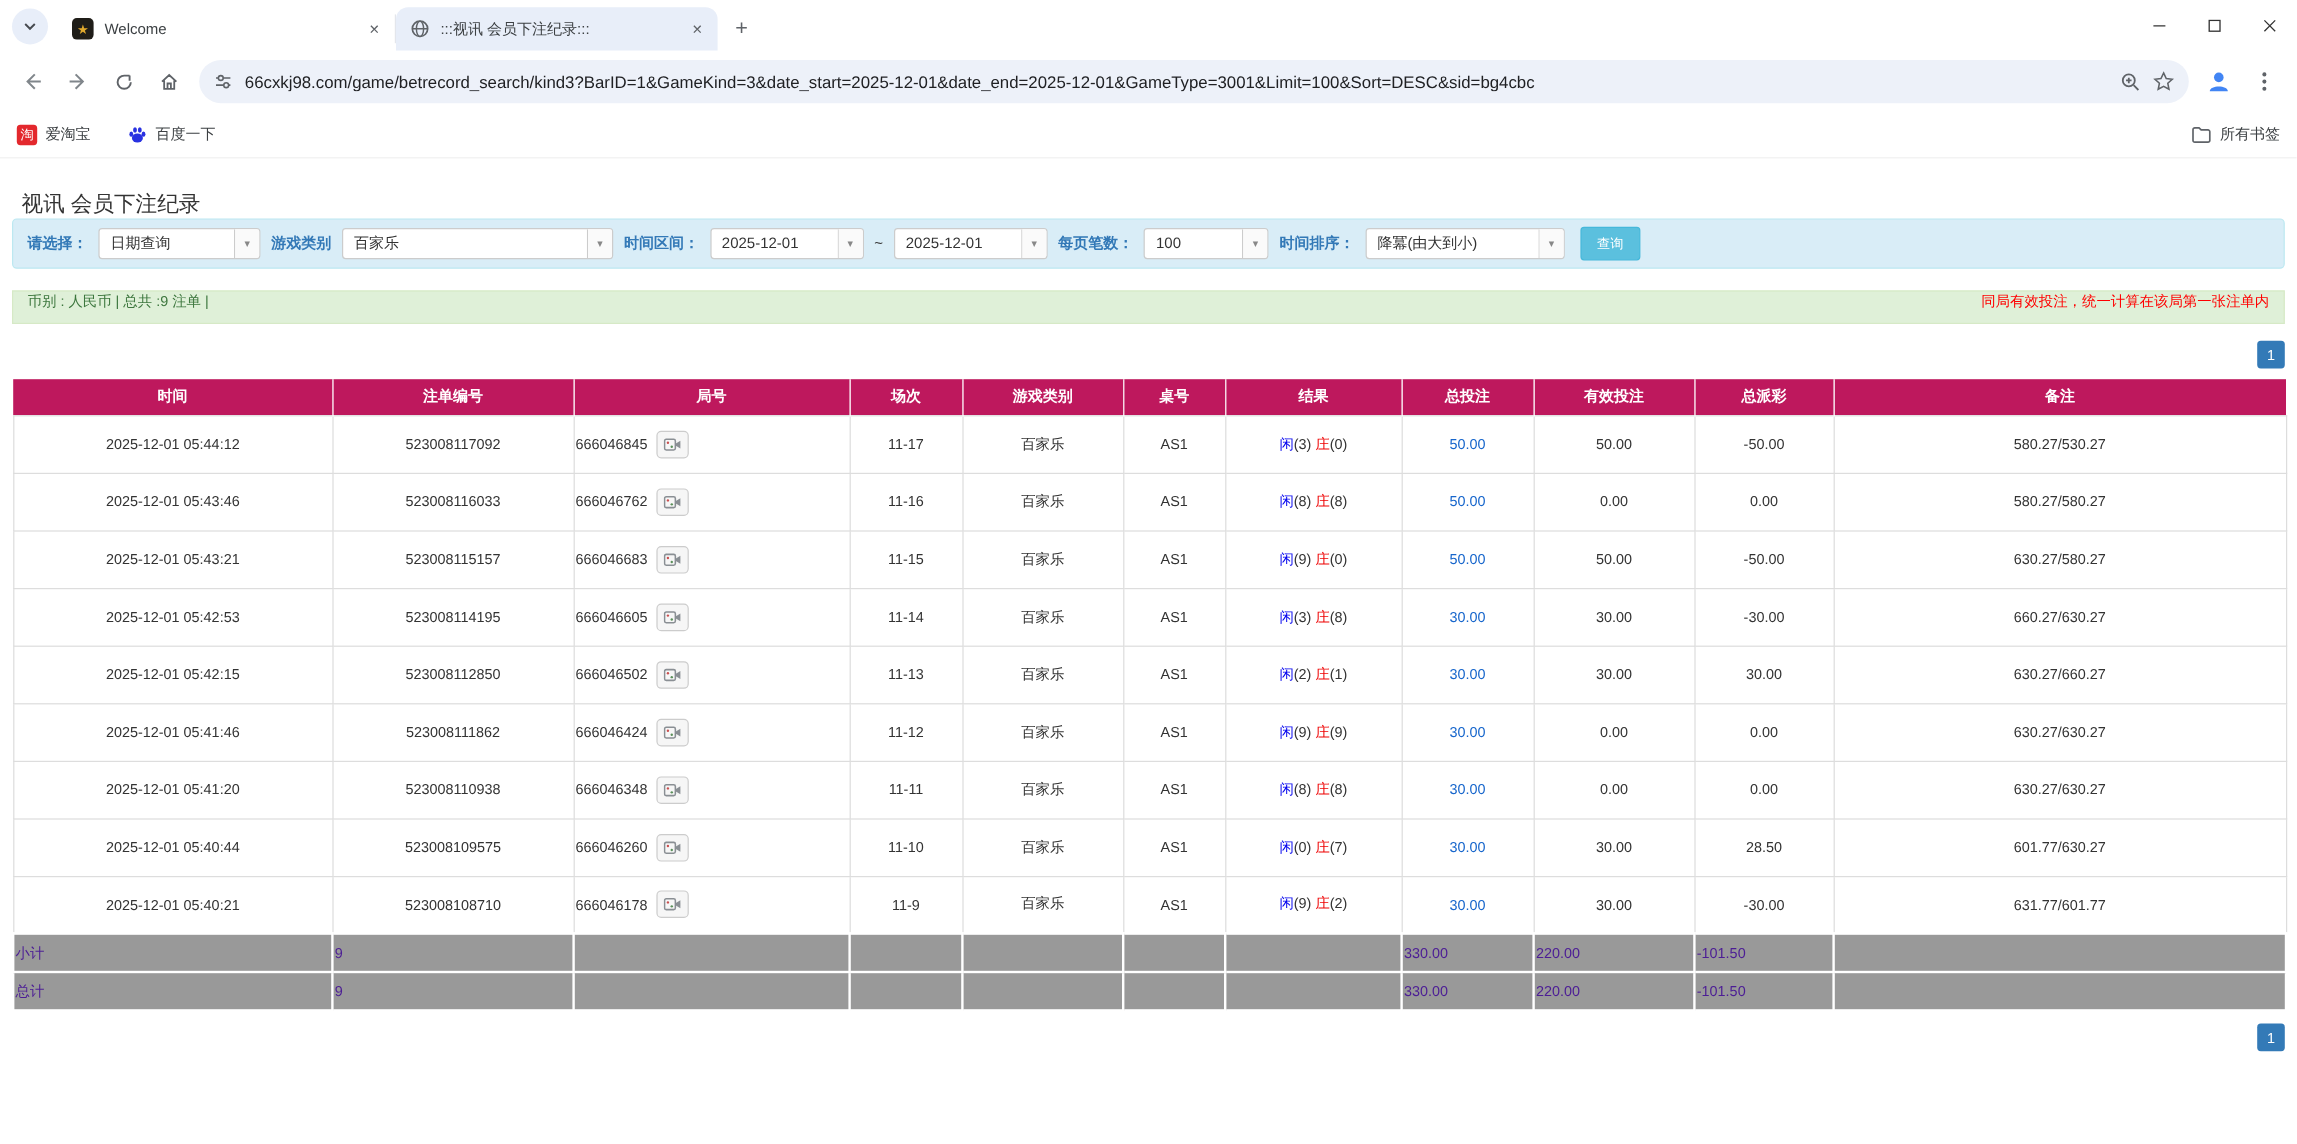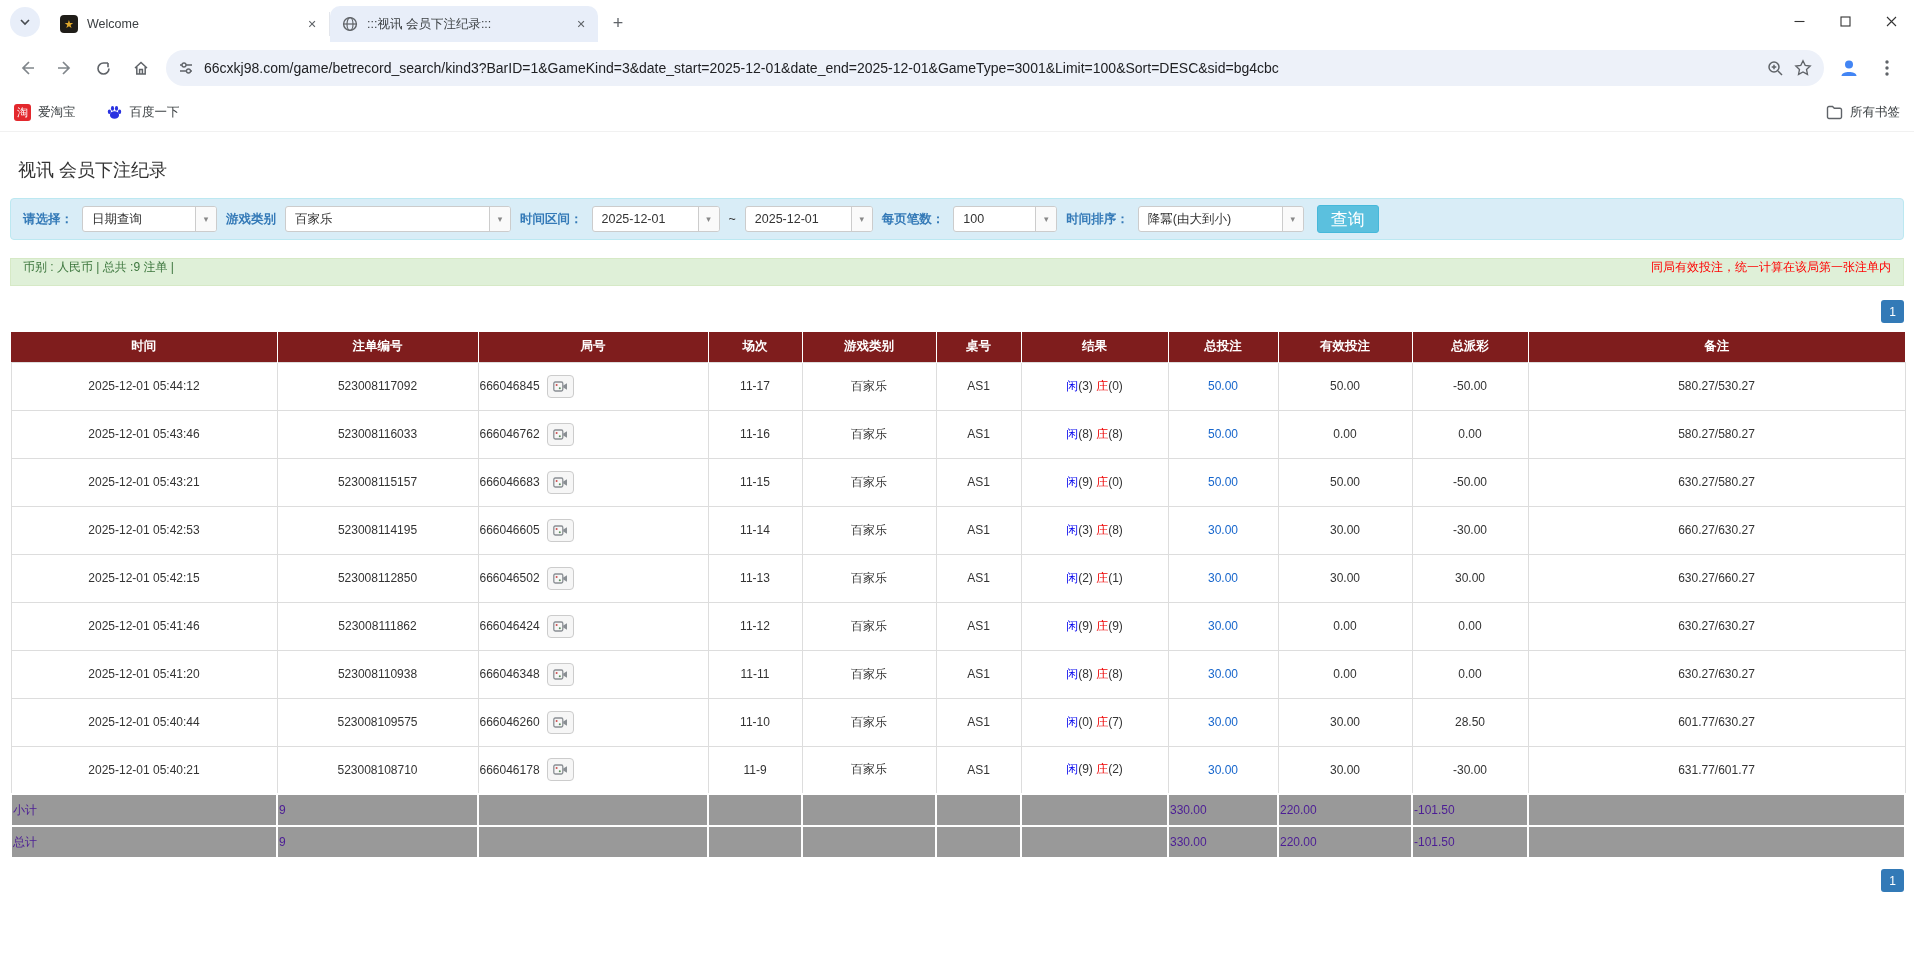--- a/index.html
+++ b/index.html
@@ -32,40 +32,40 @@
 
   .bookmarks-bar { height:38px; background:#fff; display:flex; align-items:center; padding:0 14px; gap:30px; font-size:12.5px; color:#3c4043; border-bottom:1px solid #f1f1f1; }
   .bm-item { display:flex; align-items:center; gap:7px; }
   .bm-ico-tao { width:17px; height:17px; background:#e3282d; border-radius:3px; color:#fff; font-size:11px; display:flex; align-items:center; justify-content:center; }
   .bm-spacer { flex:1; }
 
   
   main { padding:0 10px; }
   .page-title { font-size:18px; font-weight:400; color:#333; margin:26px 0 0 8px; }
 
-  .filter-panel { margin-top:16px; height:42px; background:#d9edf7; border:1px solid #bce8f1; border-radius:4px; display:flex; align-items:center; padding:0 12px; gap:9px; font-size:12.5px; }
+  .filter-panel { height:42px; background:#d9edf7; border:1px solid #bce8f1; border-radius:4px; display:flex; align-items:center; padding:0 12px; gap:9px; font-size:12.5px; }
   .flabel { color:#3379b7; font-weight:700; white-space:nowrap; }
   .fselect { background:#fff; border:1px solid #ccc; border-radius:3px; height:26px; display:flex; align-items:center; justify-content:space-between; color:#333; }
   .fselect .val { padding:0 9px; white-space:nowrap; overflow:hidden; }
   .fselect .caret { width:21px; align-self:stretch; border-left:1px solid #ccc; background:#fafafa; display:flex; align-items:center; justify-content:center; color:#888; font-size:9px; border-radius:0 2px 2px 0; }
   .w-mode{width:135px} .w-game{width:226px} .w-date{width:128px} .w-size{width:104px} .w-sort{width:166px}
   .tilde { color:#333; }
-  .search-btn { height:28px; padding:0 13px; background:#5bc0de; border:1px solid #46b8da; border-radius:3px; color:#fff; font-size:17px; display:flex; align-items:center; margin-left:4px; cursor:pointer; }
+  .search-btn { height:28px; padding:0 13px; background:#5bc0de; border:1px solid #46b8da; border-radius:3px; color:#fff; font-size:11px; display:flex; align-items:center; margin-left:4px; cursor:pointer; }
 
   .info-bar { margin-top:18px; height:28px; background:#dff0d8; border:1px solid #d6e9c6; display:flex; justify-content:space-between; padding:0 12px; font-size:12px; }
   .info-left { color:#3c763d; }
   .info-right { color:#ff0000;margin-left:21px; }
 
   .pagi { display:flex; justify-content:flex-end; }
   .pagi-top { margin:14px 0 9px; }
   .pagi-bottom { margin:10px 0 0; }
   .pg-btn { min-width:23px; height:23px; background:#337ab7; color:#fff; font-size:12px; display:flex; align-items:center; justify-content:center; border-radius:3px; }
 
   table.records { width:100%; border-collapse:collapse; table-layout:fixed; font-size:12px; }
-  .records thead th { background:#7f1d1d; color:#fff; height:30px; font-size:12.5px; font-weight:700; border-right:1px solid #fff; }
+  .records thead th { background:#be185d; color:#fff; height:30px; font-size:12.5px; font-weight:700; border-right:1px solid #fff; }
   .records thead th:last-child { border-right:none; }
   .records tbody td { height:48px; background:#fff; border:1px solid #ddd; text-align:center; color:#333; }
   .records td.blue { color:#1766cc; }
   .neg { color:#ff0000; }
   .player-lbl { color:#0000ee; }
   .banker-lbl { color:#ee0000; }
   .round-wrap { display:flex; align-items:center; gap:7px; }
   .vid-btn { width:27px; height:23px; border:1px solid #ccc; border-radius:4px; background:#f6f6f6; display:inline-flex; align-items:center; justify-content:center; cursor:pointer; }
   .records tfoot td { background:#999; color:#4c1d95; height:32px; border:2px solid #fff; text-align:left; font-size:12px; }
 </style>

